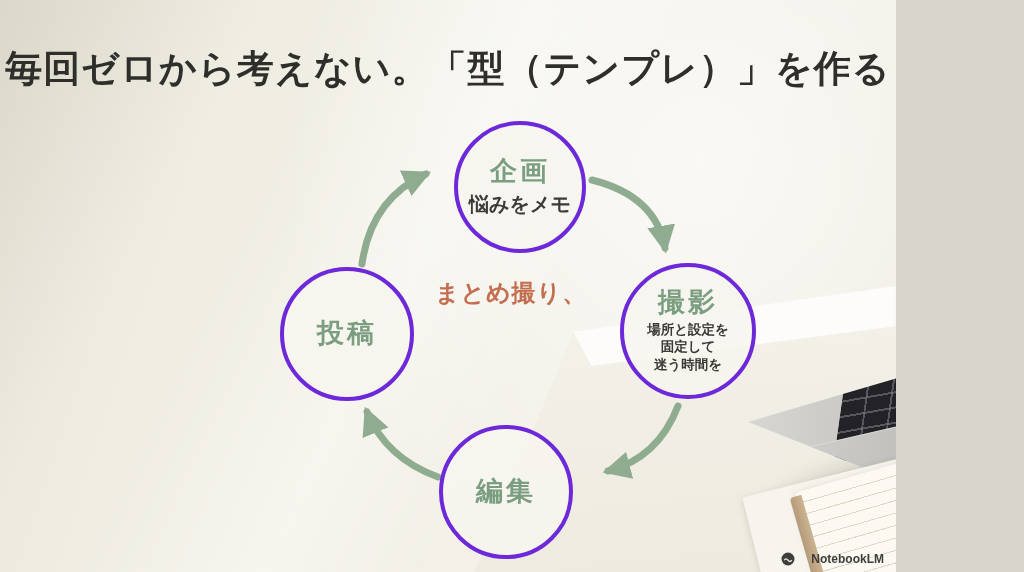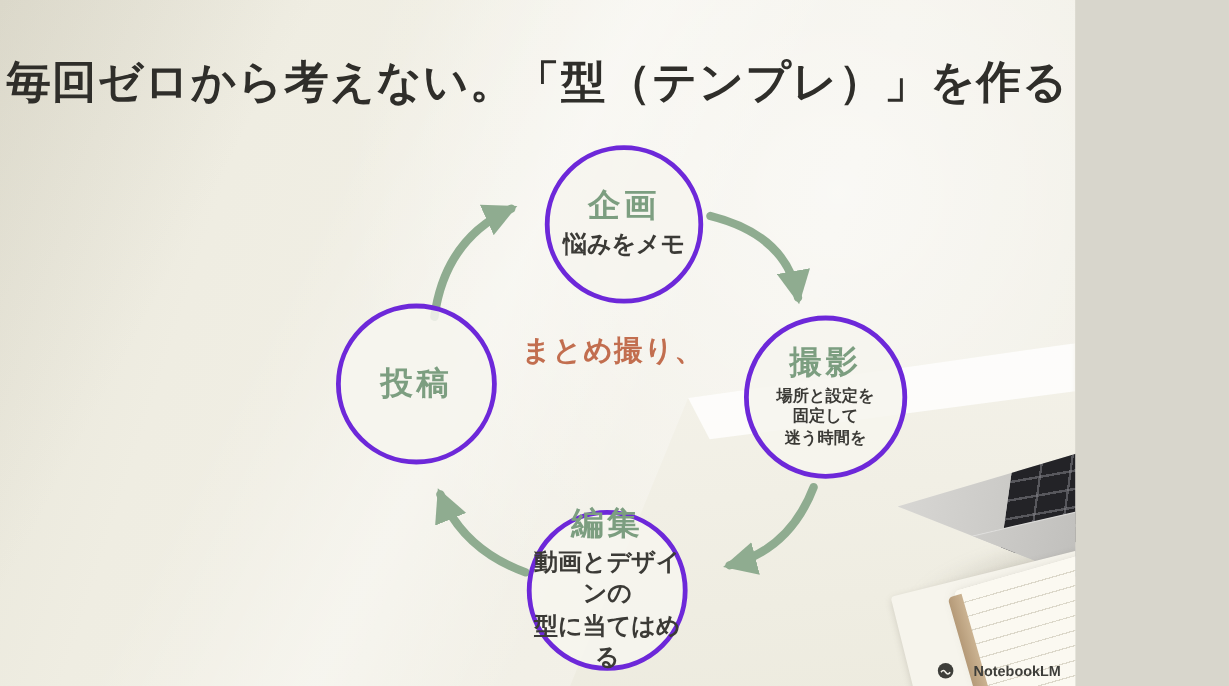--- a/index.html
+++ b/index.html
@@ -67,21 +67,21 @@
     text-align:center;font-size:37px;font-weight:800;color:#2f2e2a;letter-spacing:1px;}
 
   .arrows{position:absolute;left:0;top:0;width:1024px;height:572px;}
 
   .node{position:absolute;border:4px solid #6d28d9;border-radius:50%;
     background:rgba(246,245,238,0.88);display:flex;flex-direction:column;
     align-items:center;justify-content:center;box-sizing:border-box;text-align:center;}
   .node-plan {left:454px;top:121px;width:132px;height:132px;}
   .node-shoot{left:620px;top:263px;width:136px;height:136px;}
   .node-edit {left:439px;top:425px;width:134px;height:134px;}
-  .node-post {left:280px;top:253px;width:134px;height:134px;}
+  .node-post {left:280px;top:267px;width:134px;height:134px;}
   .node-label{font-size:27px;font-weight:700;color:#7c9e80;letter-spacing:3px;line-height:1.1;}
   .node-sub{font-size:20px;font-weight:700;color:#3b3a36;line-height:1.32;margin-top:4px;}
   .node-shoot .node-sub{font-size:13.5px;margin-top:3px;}
 
   .center-msg{position:absolute;left:400px;top:274px;width:222px;text-align:center;
     font-size:24px;font-weight:800;color:#c26e4f;line-height:1.62;letter-spacing:1px;}
 
   .watermark{position:absolute;right:12px;bottom:6px;display:flex;align-items:center;gap:16px;}
   .watermark-label{font-size:12px;font-weight:700;color:#3e3e3a;}
 </style>
@@ -140,24 +140,20 @@
       <div class="node-label">撮影</div>
       <div class="node-sub">
         <div>場所と設定を</div>
         <div>固定して</div>
         <div>迷う時間を</div>
       </div>
     </div>
 
     <div class="node node-edit">
       <div class="node-label">編集</div>
-      <div class="node-sub">
-        <div>動画とデザインの</div>
-        <div>型に当てはめる</div>
-      </div>
     </div>
 
     <div class="node node-post">
       <div class="node-label">投稿</div>
     </div>
 
     <div class="center-msg">
       <div>まとめ撮り、</div>
     </div>
 

